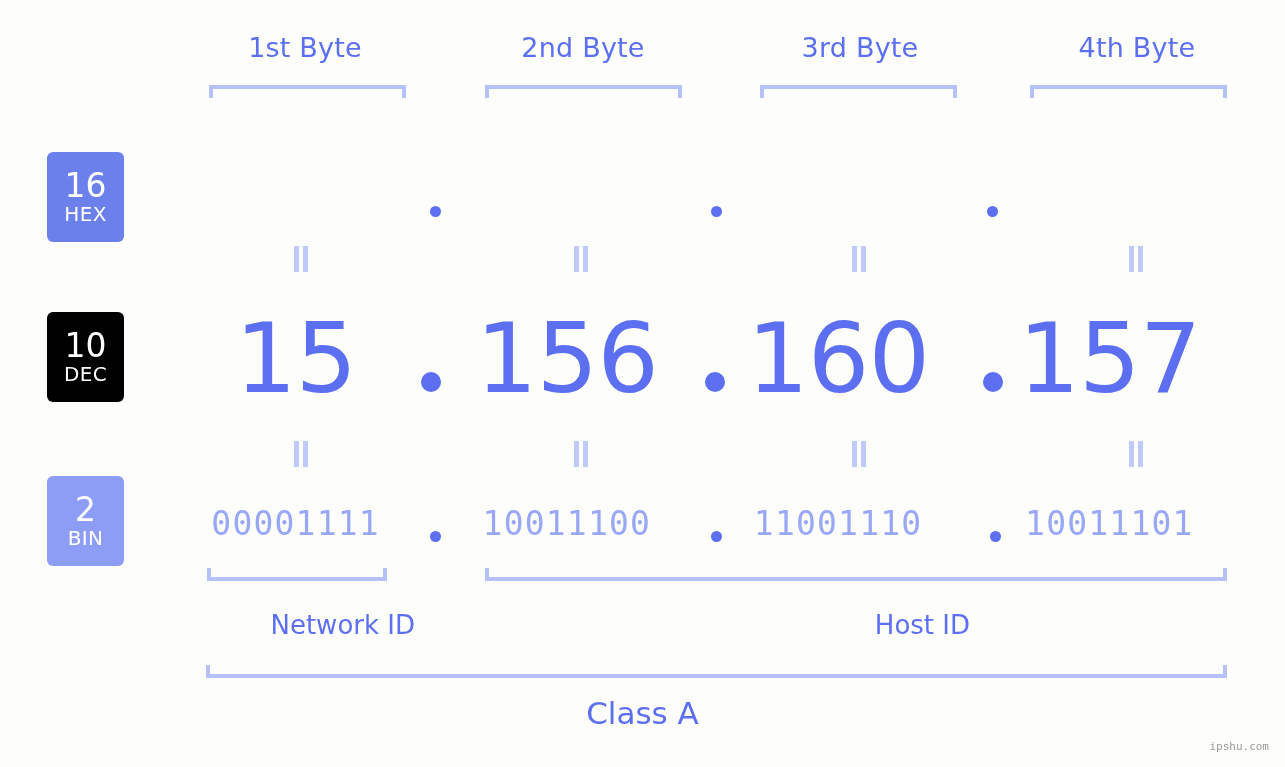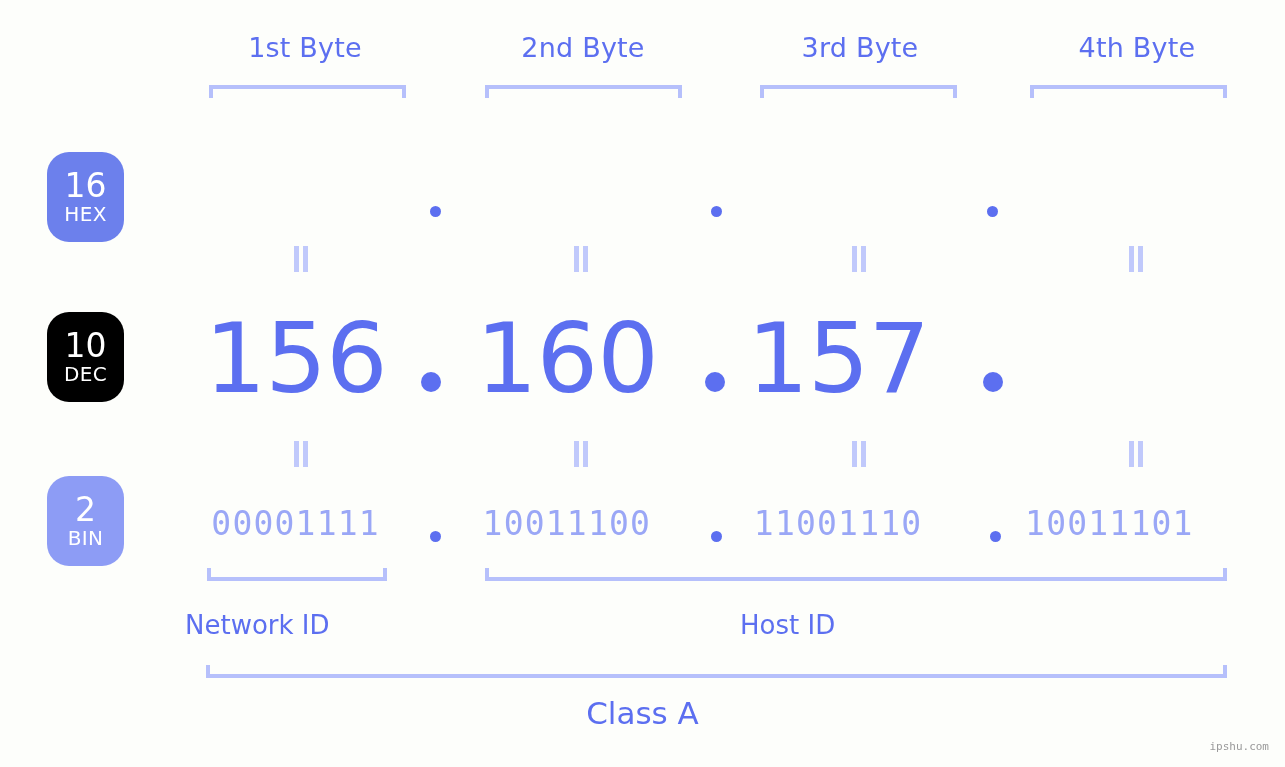--- a/index.html
+++ b/index.html
@@ -51,21 +51,21 @@
     border-right: 4px solid #b6c0fb;
     height: 13px;
     box-sizing: border-box;
   }
 
   
   .badge {
     position: absolute;
     left: 47px;
     width: 77px;
-    border-radius: 22px;
+    border-radius: 6px;
     color: #ffffff;
     display: flex;
     flex-direction: column;
     align-items: center;
     justify-content: center;
     box-sizing: border-box;
   }
   .badge .num {
     font-family: "DejaVu Sans", sans-serif;
     font-size: 33px;
@@ -148,21 +148,21 @@
     height: 26px;
     background: #c0c9fb;
     display: block;
   }
   .eq i.a { left: 2px; }
   .eq i.b { left: 11px; }
 
   
   .section-label {
     position: absolute;
-    text-align: left;
+    text-align: right;
     font-family: "DejaVu Sans", sans-serif;
     font-size: 26px;
     color: #5c6ff0;
     white-space: nowrap;
   }
   #label-class {
     position: absolute;
     text-align: center;
     font-family: "DejaVu Sans", sans-serif;
     font-size: 31px;
@@ -227,20 +227,21 @@
   <div class="eq" style="left:850px; top:246px;">
     <i class="a"></i>
       <i class="b"></i>
   </div>
   <div class="eq" style="left:1127px; top:246px;">
     <i class="a"></i>
       <i class="b"></i>
   </div>
 
   <div class="row" id="row-dec">
+    <div class="cell">15</div>
     <div class="cell">156</div>
     <div class="cell">160</div>
     <div class="cell">157</div>
   </div>
   <div class="dot-dec" style="left:421px; top:372px;"></div>
   <div class="dot-dec" style="left:705px; top:372px;"></div>
   <div class="dot-dec" style="left:983px; top:372px;"></div>
 
   <div class="eq" style="left:292px; top:441px;">
     <i class="a"></i>

